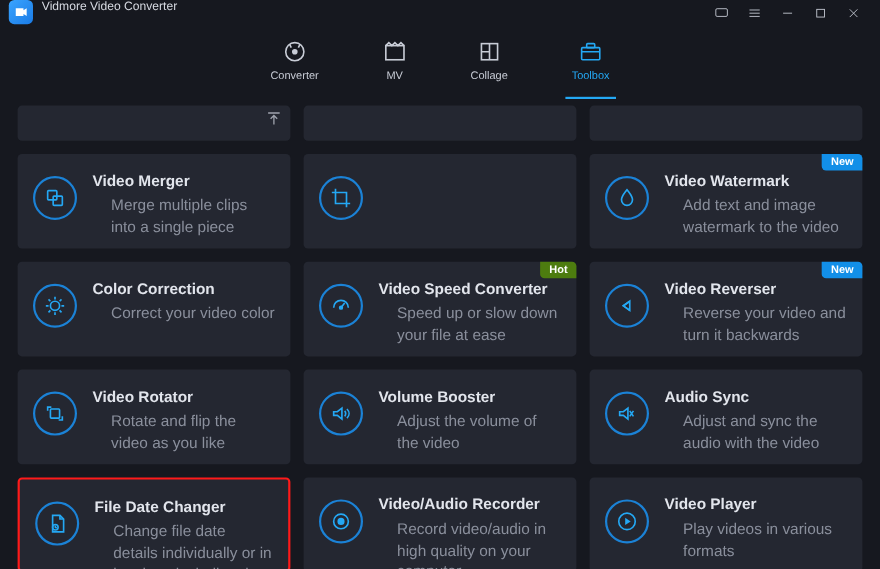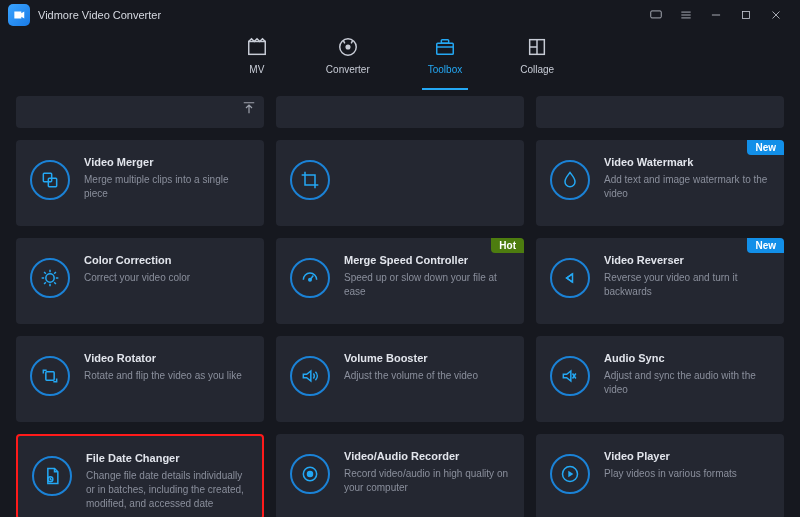--- a/index.html
+++ b/index.html
@@ -7,21 +7,21 @@
       font-family: -apple-system, "Segoe UI", Arial, sans-serif;
       background: #16181f;
       color: #b8bcc6;
       width: 800px;
       height: 517px;
       overflow: hidden;
       font-size: 11px;
     }
     .titlebar {
       height: 30px;
-      display: flex; align-items: center;
+      display: flex; align-items: flex-start;
       padding: 0 12px 0 8px;
     }
     .logo {
       width: 22px; height: 22px;
       background: linear-gradient(135deg,#3aa4ff,#1a7be6);
       border-radius: 5px;
       display: flex; align-items: center; justify-content: center;
       margin-right: 8px;
     }
     .logo svg { width: 14px; height: 14px; fill: #fff; }
@@ -88,24 +88,24 @@
     .iconwrap {
       width: 40px; height: 40px; flex: 0 0 40px;
       border: 2px solid #1b82d6;
       border-radius: 50%;
       display: flex; align-items: center; justify-content: center;
       margin-top: 6px;
     }
     .iconwrap svg { width: 20px; height: 20px; stroke: #24a8f4; fill: none; stroke-width: 1.8; }
     .ctext { flex: 1; min-width: 0; }
     .ctitle {
-      color: #e2e5ec; font-size: 11px; font-weight: 600; margin-bottom: 5px; margin-top: 2px;
+      color: #e2e5ec; font-size: 14px; font-weight: 600; margin-bottom: 5px; margin-top: 2px;
     }
     .cdesc {
-      color: #8a8f9c; font-size: 10px; line-height: 1.4;
+      color: #8a8f9c; font-size: 14px; line-height: 1.4; margin-left: 17px;
     }
     .badge {
       position: absolute;
       top: 0; right: 0;
       font-size: 10px; font-weight: 600;
       color: #fff; padding: 2px 8px;
       border-radius: 0 4px 0 4px;
     }
     .badge.new { background: #128fe8; }
     .badge.hot { background: #4d7c0f; }
@@ -145,47 +145,47 @@
   <div class="win-btn">
     <svg viewBox="0 0 24 24">
         <path d="M6 6l12 12M18 6L6 18"></path>
       </svg>
   </div>
 </div>
 
 <div class="tabbar">
   <div class="tab">
     <svg viewBox="0 0 24 24">
-        <rect x="3" y="6" width="18" height="14"></rect>
-        <path d="M3 6l3-3 3 3 3-3 3 3 3-3 3 3"></path>
-      </svg>
-    <span class="tlabel">MV</span>
-  </div>
-  <div class="tab">
-    <svg viewBox="0 0 24 24">
         <circle cx="12" cy="12" r="9"></circle>
         <circle cx="12" cy="12" r="2" fill="currentColor"></circle>
         <path d="M7 5l1.5 3M17 5l-1.5 3"></path>
       </svg>
     <span class="tlabel">Converter</span>
   </div>
+  <div class="tab">
+    <svg viewBox="0 0 24 24">
+        <rect x="3" y="6" width="18" height="14"></rect>
+        <path d="M3 6l3-3 3 3 3-3 3 3 3-3 3 3"></path>
+      </svg>
+    <span class="tlabel">MV</span>
+  </div>
+  <div class="tab">
+    <svg viewBox="0 0 24 24">
+        <rect x="4" y="4" width="16" height="16"></rect>
+        <path d="M12 4v16M4 12h8"></path>
+      </svg>
+    <span class="tlabel">Collage</span>
+  </div>
   <div class="tab active">
     <svg viewBox="0 0 24 24">
         <rect x="3" y="8" width="18" height="12" rx="1"></rect>
         <path d="M3 12h18"></path>
         <rect x="8" y="4" width="8" height="4" rx="1"></rect>
       </svg>
     <span class="tlabel">Toolbox</span>
-  </div>
-  <div class="tab">
-    <svg viewBox="0 0 24 24">
-        <rect x="4" y="4" width="16" height="16"></rect>
-        <path d="M12 4v16M4 12h8"></path>
-      </svg>
-    <span class="tlabel">Collage</span>
   </div>
 </div>
 
 <div class="content">
   <div class="grid">
     <div class="stub first">
       <svg class="stubicon" viewBox="0 0 24 24">
           <path d="M5 5h14M12 19V8M8 12l4-4 4 4"></path>
         </svg>
     </div>
@@ -239,21 +239,21 @@
     <div class="card">
       <span class="badge hot">Hot</span>
       <div class="iconwrap">
         <svg viewBox="0 0 24 24">
             <path d="M4 14a8 8 0 0116 0"></path>
             <path d="M12 14l4-5"></path>
             <circle cx="12" cy="14" r="1.5" fill="#24a8f4"></circle>
           </svg>
       </div>
       <div class="ctext">
-        <div class="ctitle">Merge Speed Controller</div>
+        <div class="ctitle">Video Speed Converter</div>
         <div class="cdesc">Speed up or slow down your file at ease</div>
       </div>
     </div>
     <div class="card">
       <span class="badge new">New</span>
       <div class="iconwrap">
         <svg viewBox="0 0 24 24">
             <path d="M15 7l-7 5 7 5V7z" fill="none"></path>
             <path d="M15 7l-7 5 7 5"></path>
           </svg>

